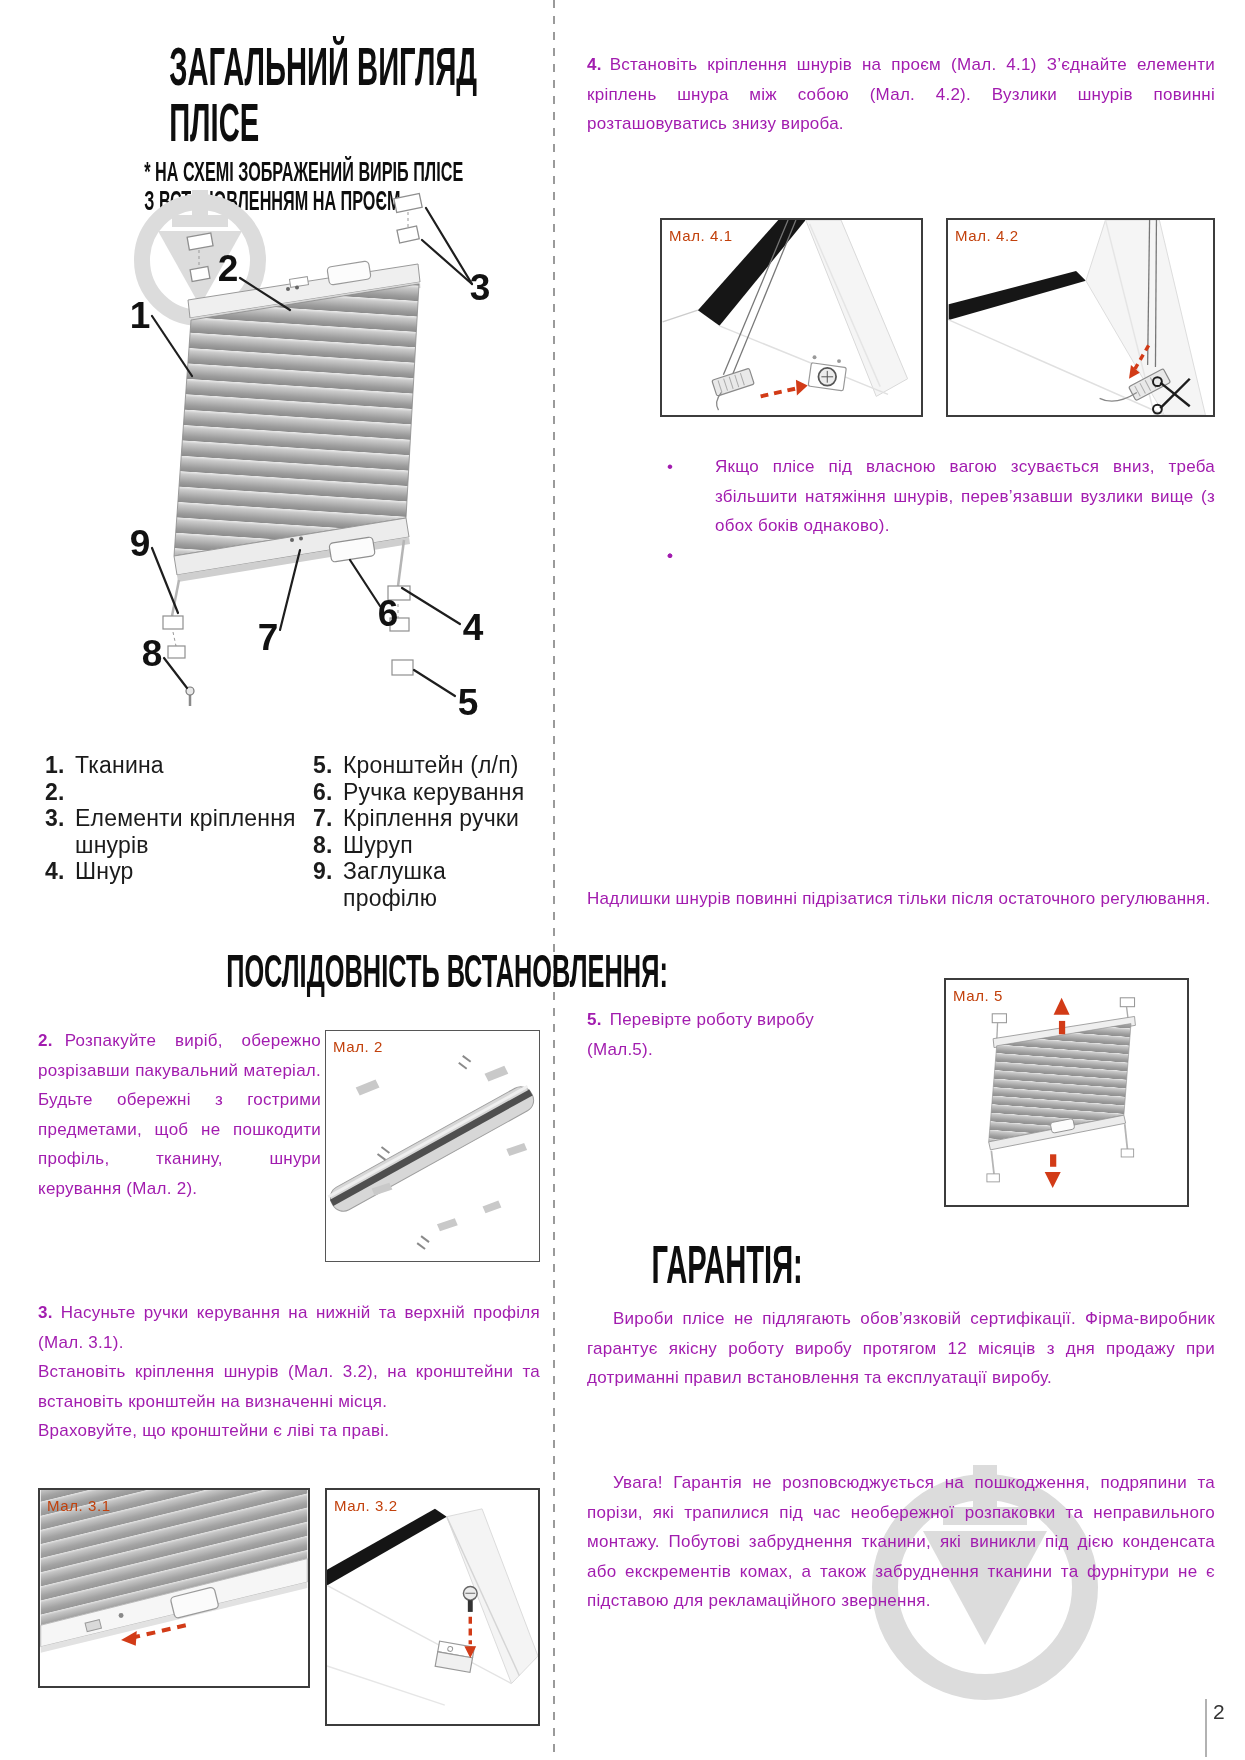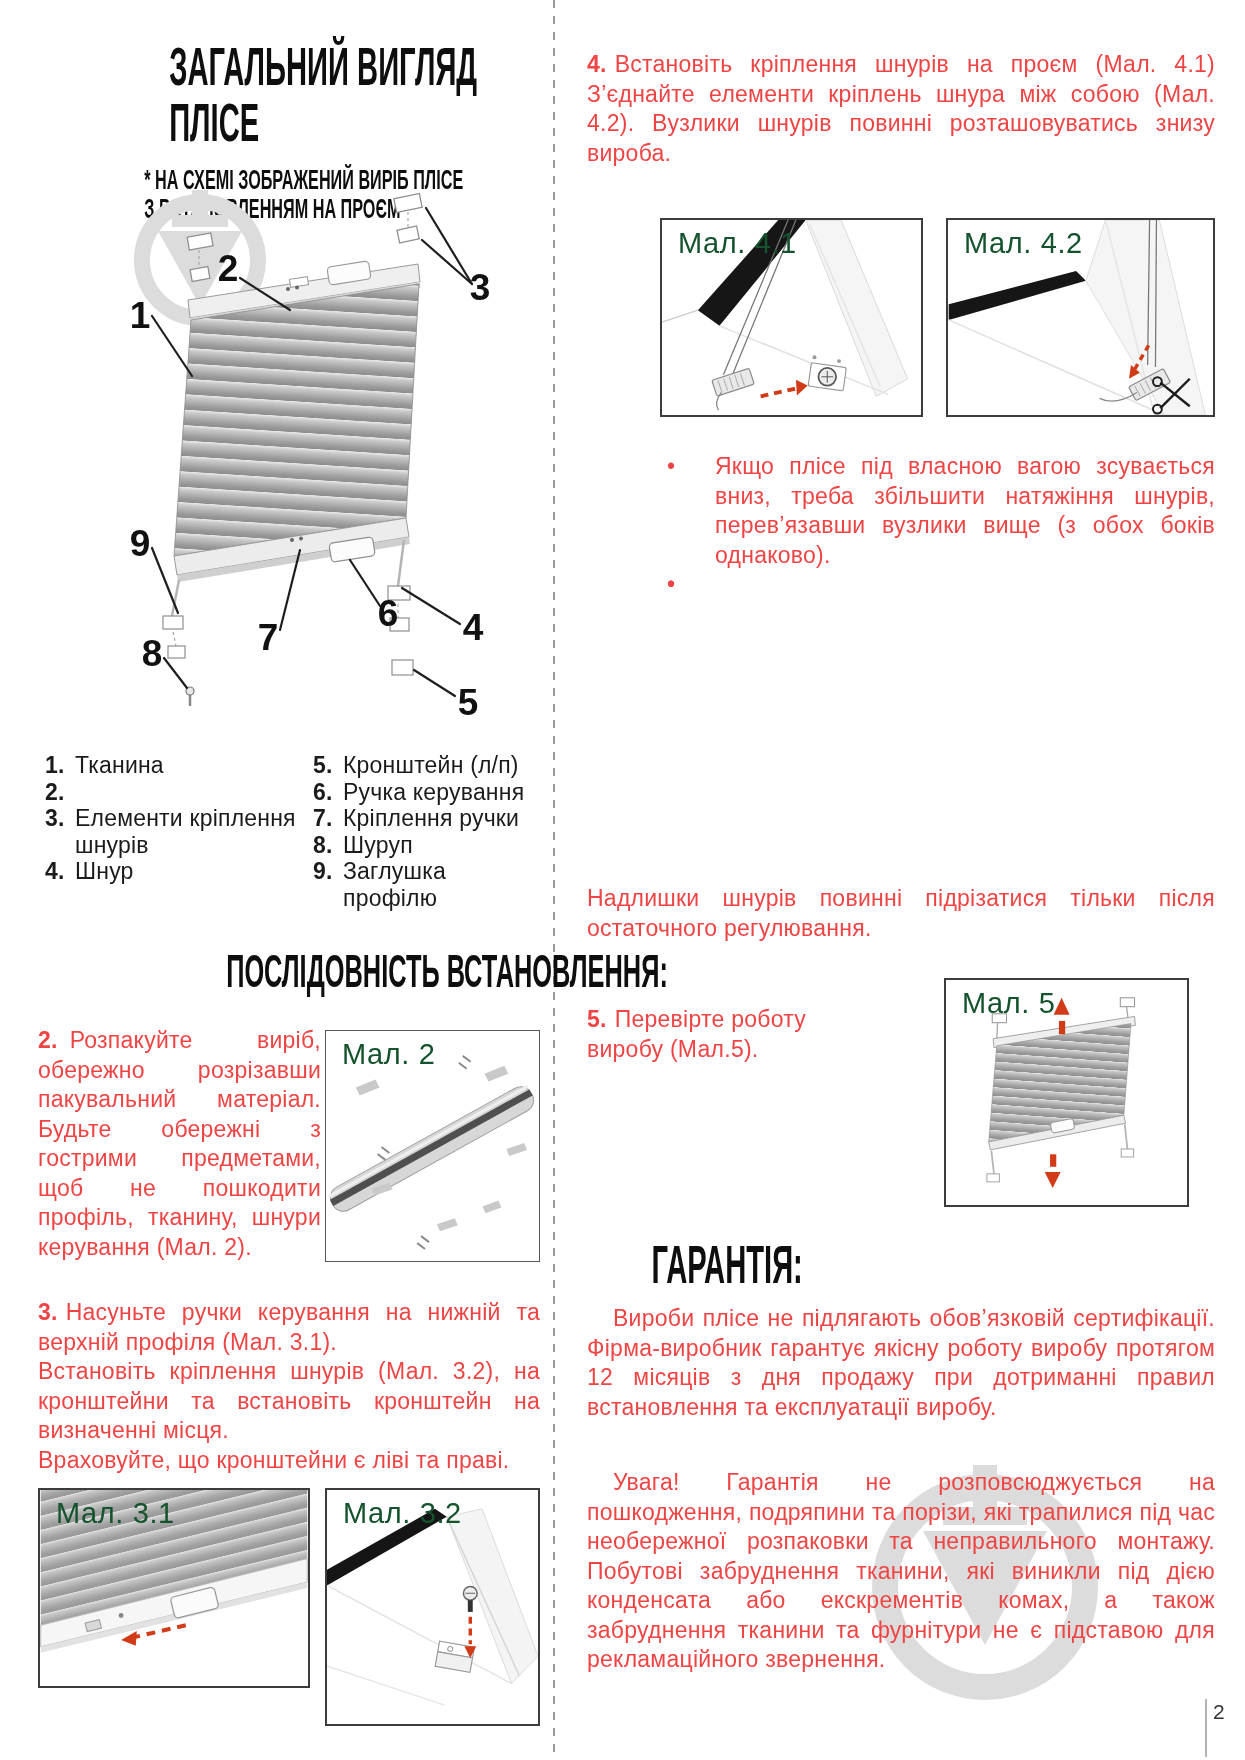--- a/index.html
+++ b/index.html
@@ -1,33 +1,33 @@
 <!DOCTYPE html>
 <html><head>
 <meta charset="utf-8">
 <style>
   html,body{margin:0;padding:0}
   body{
     width:1245px;height:1760px;position:relative;background:#fff;overflow:hidden;
     font-family:"Liberation Sans",sans-serif;color:#1b1b1b;
   }
   .abs{position:absolute}
-  .body-text{font-size:23px;line-height:29.5px;letter-spacing:.25px;color:#ef4444}
+  .body-text{font-size:17px;line-height:29.5px;letter-spacing:.25px;color:#a21caf}
   .j{text-align:justify}
   .num-b{font-weight:700;margin-right:12px}
   .cnd{display:inline-block;transform:scaleX(.54);transform-origin:50% 0;font-weight:700;
        white-space:nowrap;letter-spacing:0;color:#0e0e0e}
   .center{text-align:left}
   
   .divider{left:553px;top:0;width:2px;height:1760px;
     background:repeating-linear-gradient(180deg,#9a9a9a 0 8px,transparent 8px 16px)}
   
   .fig{position:absolute;background:#fff;border:2px solid #3c3c3c;box-sizing:border-box}
   .fig.thin{border-width:1.5px;border-color:#565656}
-  .fig .lbl{position:absolute;top:7px;left:16px;font-size:29px;color:#14532d;
+  .fig .lbl{position:absolute;top:7px;left:7px;font-size:15px;color:#c2410c;
             letter-spacing:.6px;z-index:2}
   .fig svg{position:absolute;left:0;top:0;width:100%;height:100%}
   
   .pitem{display:flex;font-size:23px;line-height:26.5px;letter-spacing:.2px}
   .pitem .pn{font-weight:700;width:30px;flex:0 0 30px}
   
   ul.blist{margin:0;padding:0;list-style:none}
   ul.blist li{position:relative;padding-left:128px;text-align:justify}
   ul.blist li .dot{position:absolute;left:80px;top:0}
   .pagefoot-line{left:1205px;top:1699px;width:2px;height:58px;background:#b2b2b2}
@@ -41,21 +41,21 @@
 
 <div class="abs" style="left:38px;top:38px;width:502px">
 
   <div class="center">
     <div class="cnd" style="font-size:54px;line-height:56px">
       <div>ЗАГАЛЬНИЙ ВИГЛЯД</div>
       <div>ПЛІСЕ</div>
     </div>
   </div>
 
-  <div class="center" style="margin-top:16px">
+  <div class="center" style="margin-top:8px">
     <div class="cnd" style="font-size:27px;line-height:29px;transform:scaleX(.6)">
       <div>* НА СХЕМІ ЗОБРАЖЕНИЙ ВИРІБ ПЛІСЕ</div>
       <div>З ВСТАНОВЛЕННЯМ НА ПРОЄМ</div>
     </div>
   </div>
 </div>
 
 <svg class="abs" style="left:40px;top:188px" width="500" height="545" viewBox="0 0 500 545">
   <defs>
     <linearGradient id="pleatMain" gradientUnits="userSpaceOnUse" x1="151" y1="132" x2="150" y2="147.4" spreadMethod="repeat">

